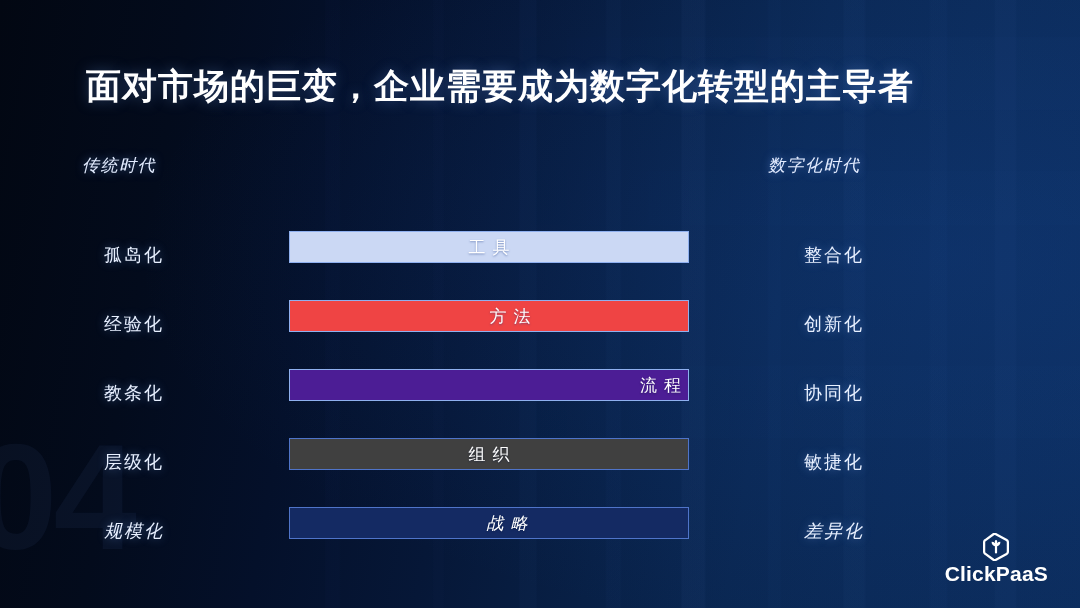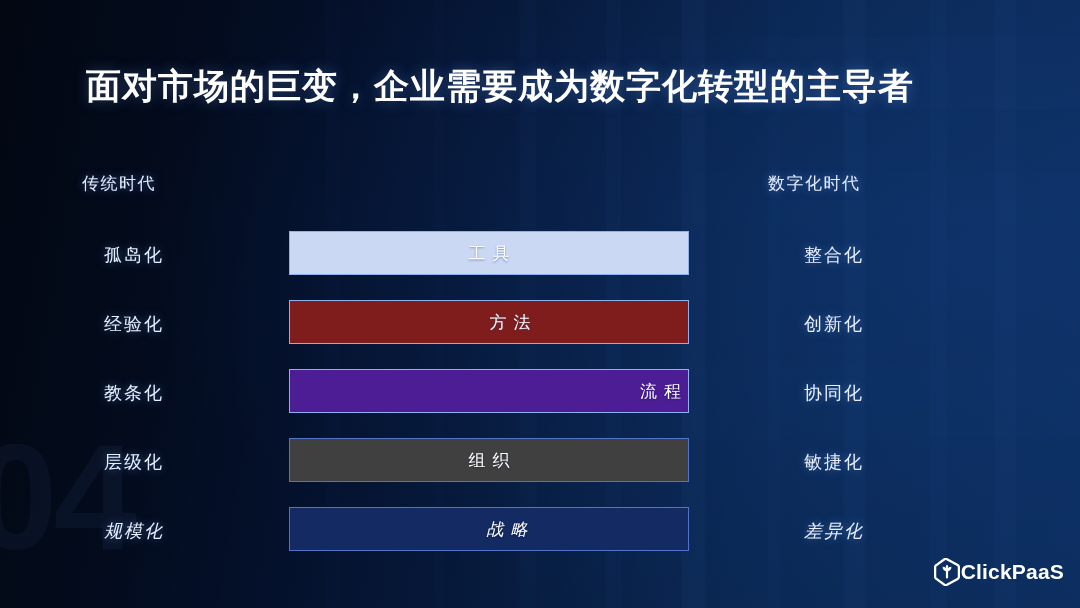--- a/index.html
+++ b/index.html
@@ -94,25 +94,26 @@
     color: #ffffff;
     letter-spacing: 1px;
     white-space: nowrap;
     text-shadow: 0 0 14px rgba(120,170,255,.35);
     margin-left: 12px;
   }
 
   
   .col-head {
     position: absolute;
-    top: 172px;
+    top: 154px;
     font-size: 17px;
     color: #e3ecff;
     letter-spacing: 1.5px;
     text-shadow: 0 0 9px rgba(120,170,255,.5);
+    font-style: italic;
   }
   .col-head.left  { left: 82px; }
   .col-head.right { left: 768px; }
 
   
   .rows {
     position: absolute;
     left: 0;
     top: 231px;
     width: 1080px;
@@ -137,21 +138,21 @@
     white-space: nowrap;
   }
   .side-label.left  { left: 84px; }
   .side-label.right { left: 784px; }
 
   .bar {
     position: absolute;
     left: 269px;
     top: 0;
     width: 400px;
-    height: 44px;
+    height: 32px;
     box-sizing: border-box;
     border: 1px solid rgba(150,180,245,.75);
     display: flex;
     align-items: center;
     justify-content: center;
   }
   .bar-label {
     font-family: "Liberation Serif", "DejaVu Serif", serif;
     font-size: 17px;
     color: #ffffff;
@@ -160,25 +161,26 @@
     text-shadow: 0 1px 2px rgba(10,25,60,.45);
   }
   .bar.light .bar-label {
     color: #ffffff;
     text-shadow: 0 1px 2px rgba(40,70,140,.55);
   }
 
   
   .logo {
     position: absolute;
-    right: 16px;
+    right: 32px;
     bottom: 22px;
     display: flex;
     align-items: center;
     gap: 1px;
+    flex-direction: column;
   }
   .logo-mark { width: 26px; height: 28px; display: block; }
   .logo-text {
     font-size: 21px;
     font-weight: 700;
     color: #ffffff;
     letter-spacing: .2px;
   }
 </style>
 </head>
@@ -203,21 +205,21 @@
     <div class="row">
       <div class="side-label left">孤岛化</div>
       <div class="bar light" style="background: rgb(203, 216, 244); border-color: rgb(143, 176, 239);">
         <span class="bar-label" style="color: rgb(255, 255, 255);">工具</span>
       </div>
       <div class="side-label right">整合化</div>
     </div>
 
     <div class="row">
       <div class="side-label left">经验化</div>
-      <div class="bar light" style="background: #7f1d1d; border-color: rgb(143, 176, 239); padding-left: 42px;">
+      <div class="bar light" style="background: #ef4444; border-color: rgb(143, 176, 239); padding-left: 42px;">
         <span class="bar-label" style="color: rgb(255, 255, 255);">方法</span>
       </div>
       <div class="side-label right">创新化</div>
     </div>
 
     <div class="row">
       <div class="side-label left">教条化</div>
       <div class="bar" style="background: #4c1d95; border-color: rgb(143, 176, 239); justify-content: flex-end;">
         <span class="bar-label" style="color: rgb(255, 255, 255);">流程</span>
       </div>

